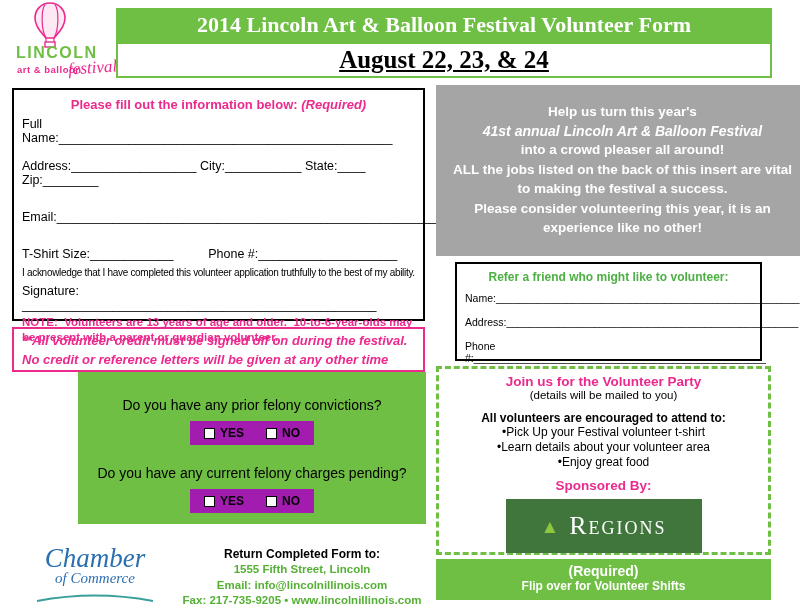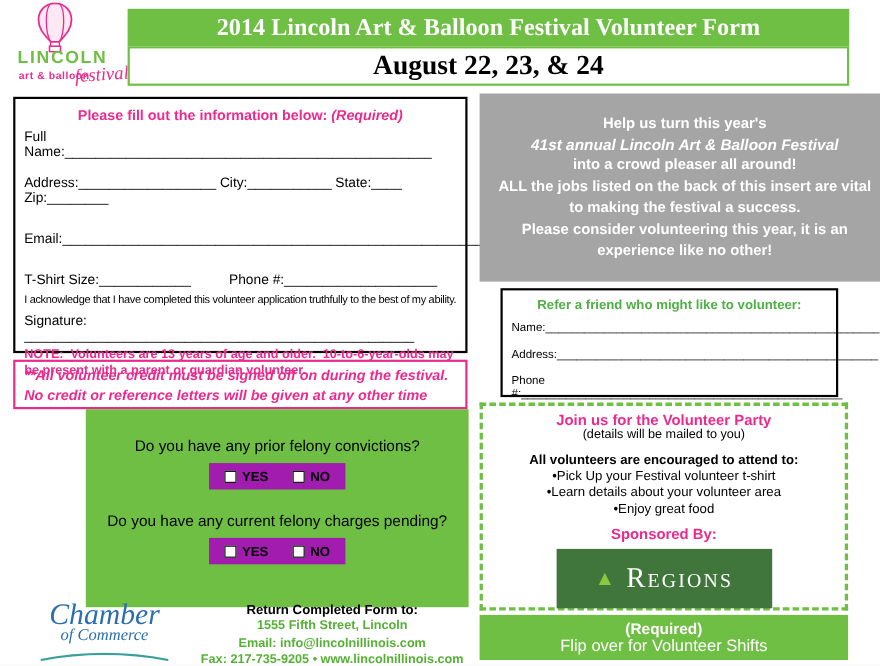--- a/index.html
+++ b/index.html
@@ -12,21 +12,21 @@
 
   
   .title-bar {
     left:116px; top:8px; width:656px; height:34px; background:#6fbf44;
     color:#fff; display:flex; align-items:center; justify-content:center;
     font-family:"Liberation Serif", serif; font-weight:bold; font-size:22px;
   }
   .date-bar {
     left:116px; top:42px; width:656px; height:36px; background:#fff;
     border:2px solid #6fbf44; display:flex; align-items:center; justify-content:center;
-    font-family:"Liberation Serif", serif; font-weight:bold; font-size:25px; color:#000;
+    font-family:"Liberation Serif", serif; font-weight:bold; font-size:25px; color:#000;text-decoration:underline;
   }
 
   
   .logo { left:10px; top:2px; width:115px; height:84px; }
   .logo .balloon { position:absolute; left:22px; top:0; }
   .logo .lincoln { position:absolute; left:6px; top:42px; color:#6fbf44; font-weight:bold; font-size:16px; letter-spacing:1.5px; }
   .logo .tagline { position:absolute; left:7px; top:62px; color:#eb2a8e; font-weight:bold; font-size:9.5px; letter-spacing:0.5px; }
   .logo .script  { position:absolute; left:58px; top:56px; color:#eb2a8e; font-family:"Liberation Serif", serif; font-style:italic; font-size:17px; transform:rotate(-4deg); }
 
   
@@ -43,21 +43,21 @@
 
   
   .credit-box {
     left:12px; top:327px; width:413px; height:45px; border:2.5px solid #eb2a8e;
     color:#eb2a8e; font-weight:bold; font-style:italic; font-size:13px;
     padding:3px 8px; line-height:1.45; white-space:pre-wrap;
   }
 
   
   .felony-box {
-    left:78px; top:372px; width:348px; height:180px; background:#6fbf44;
+    left:78px; top:372px; width:348px; height:152px; background:#6fbf44;
     text-align:center; color:#000;
   }
   .felony-q { font-size:14px; }
   .felony-q.q1 { padding-top:25px; }
   .felony-q.q2 { margin-top:20px; }
   .cb-strip {
     display:inline-flex; background:#a21caf; margin-top:8px; padding:5px 14px;
     gap:22px; font-size:12px; align-items:center;
   }
   .cb-group { display:inline-flex; align-items:center; gap:5px; font-weight:bold; }
@@ -110,21 +110,21 @@
     color:#fff; font-family:"Liberation Serif", serif; font-size:26px;
     font-variant:small-caps; letter-spacing:2px;
   }
 
   
   .flip-box {
     left:436px; top:559px; width:335px; height:41px; background:#6fbf44;
     color:#fff; text-align:center; padding-top:4px;
   }
   .flip-req { font-weight:bold; font-size:14px; }
-  .flip-txt { font-weight:normal; font-size:15px; }
+  .flip-txt { font-weight:bold; font-size:12px; }
 </style>
 </head>
 <body>
 
 <div id="page">
 
   <div class="abs logo">
     <span class="balloon">
       <svg width="36" height="46" viewBox="0 0 34 46">
         <path d="M17 1 C7 1 2 9 2 16 C2 26 10 32 13 36 L21 36 C24 32 32 26 32 16 C32 9 27 1 17 1 Z" fill="#fde8f3" stroke="#eb2a8e" stroke-width="1.6"></path>

